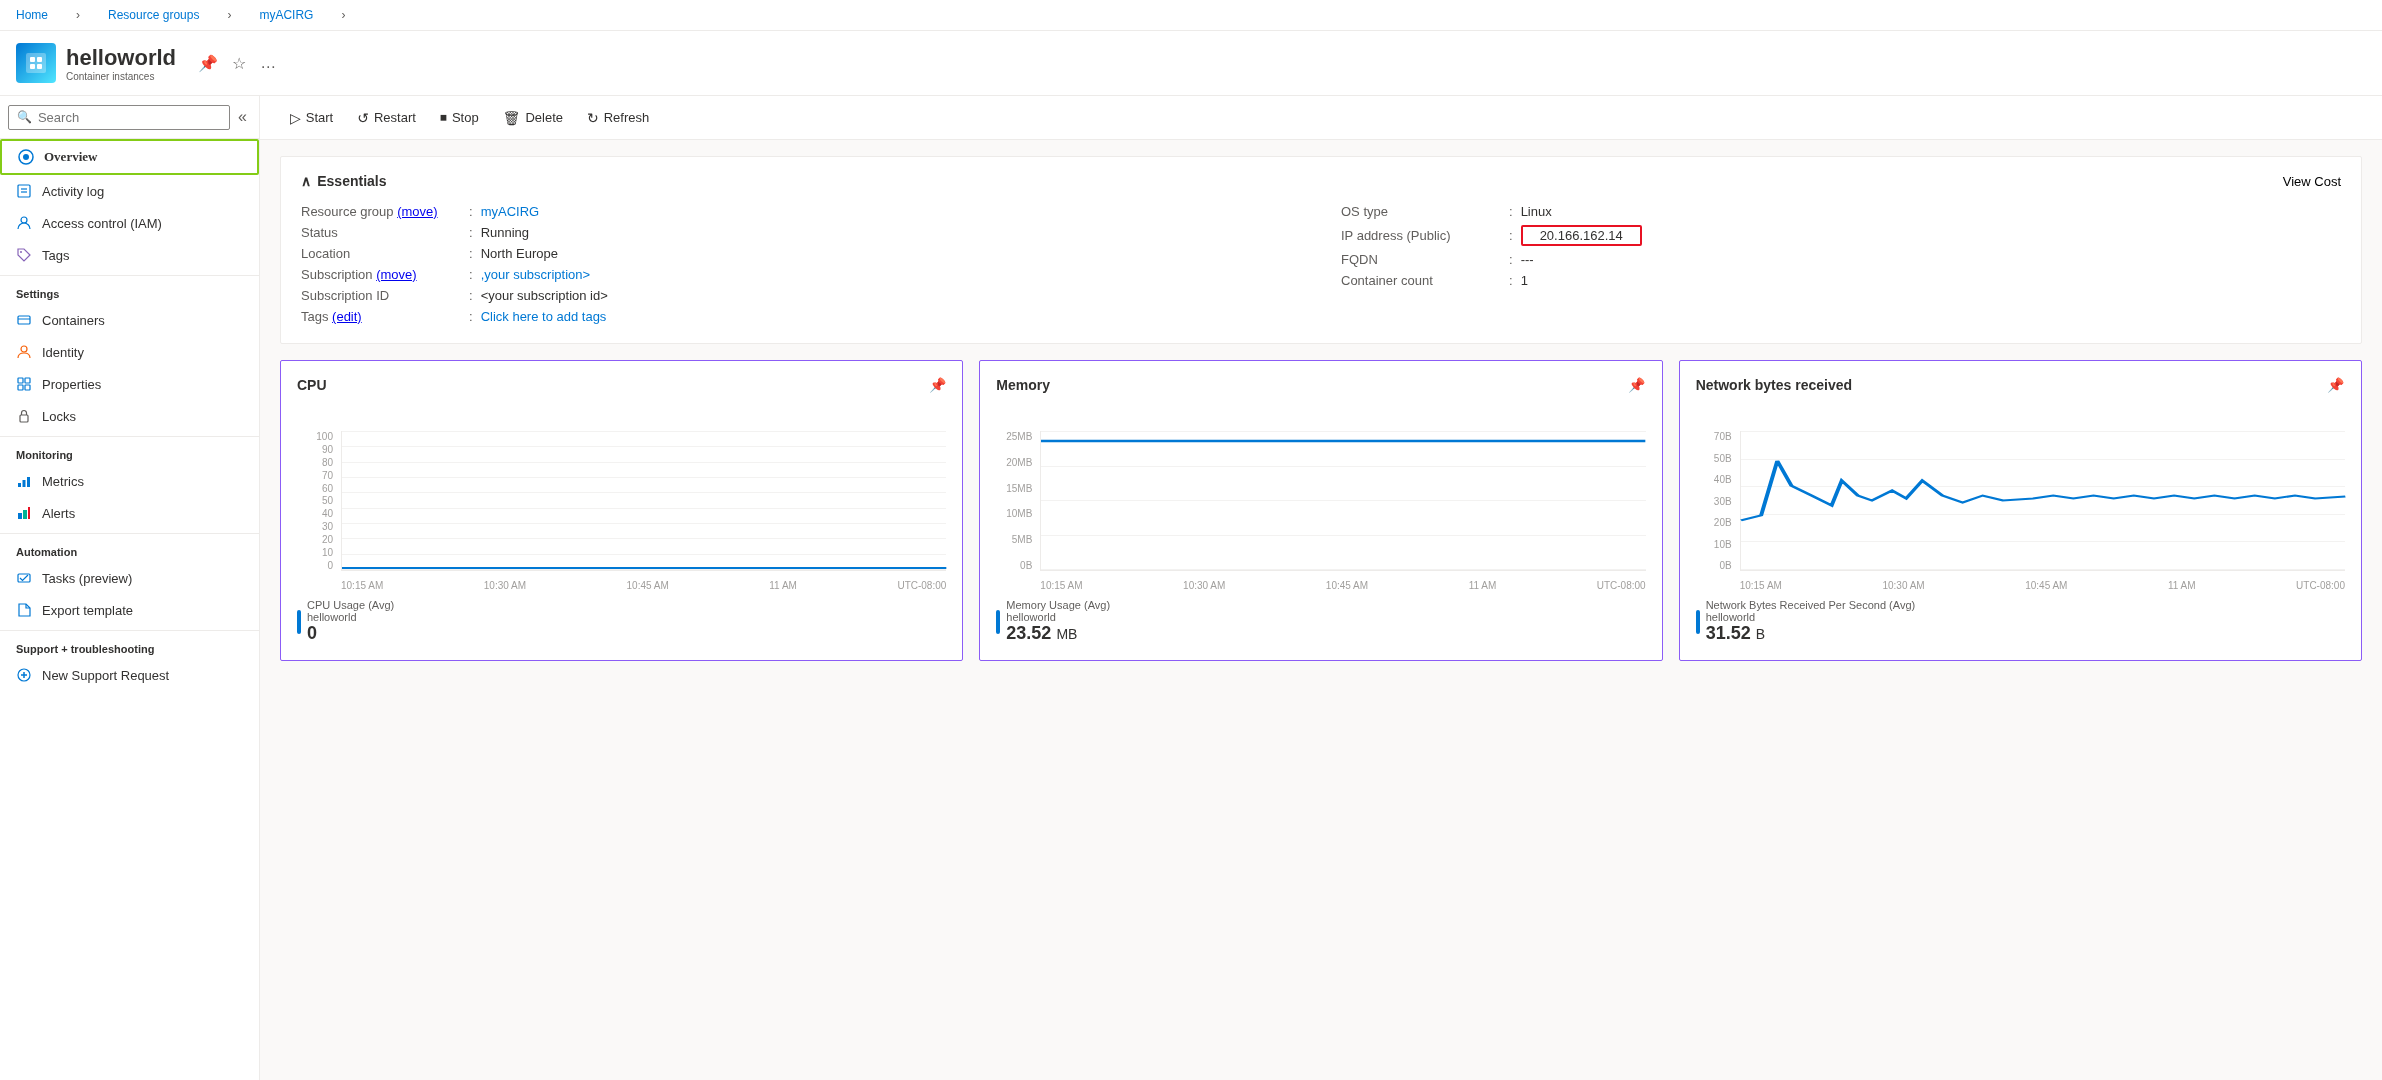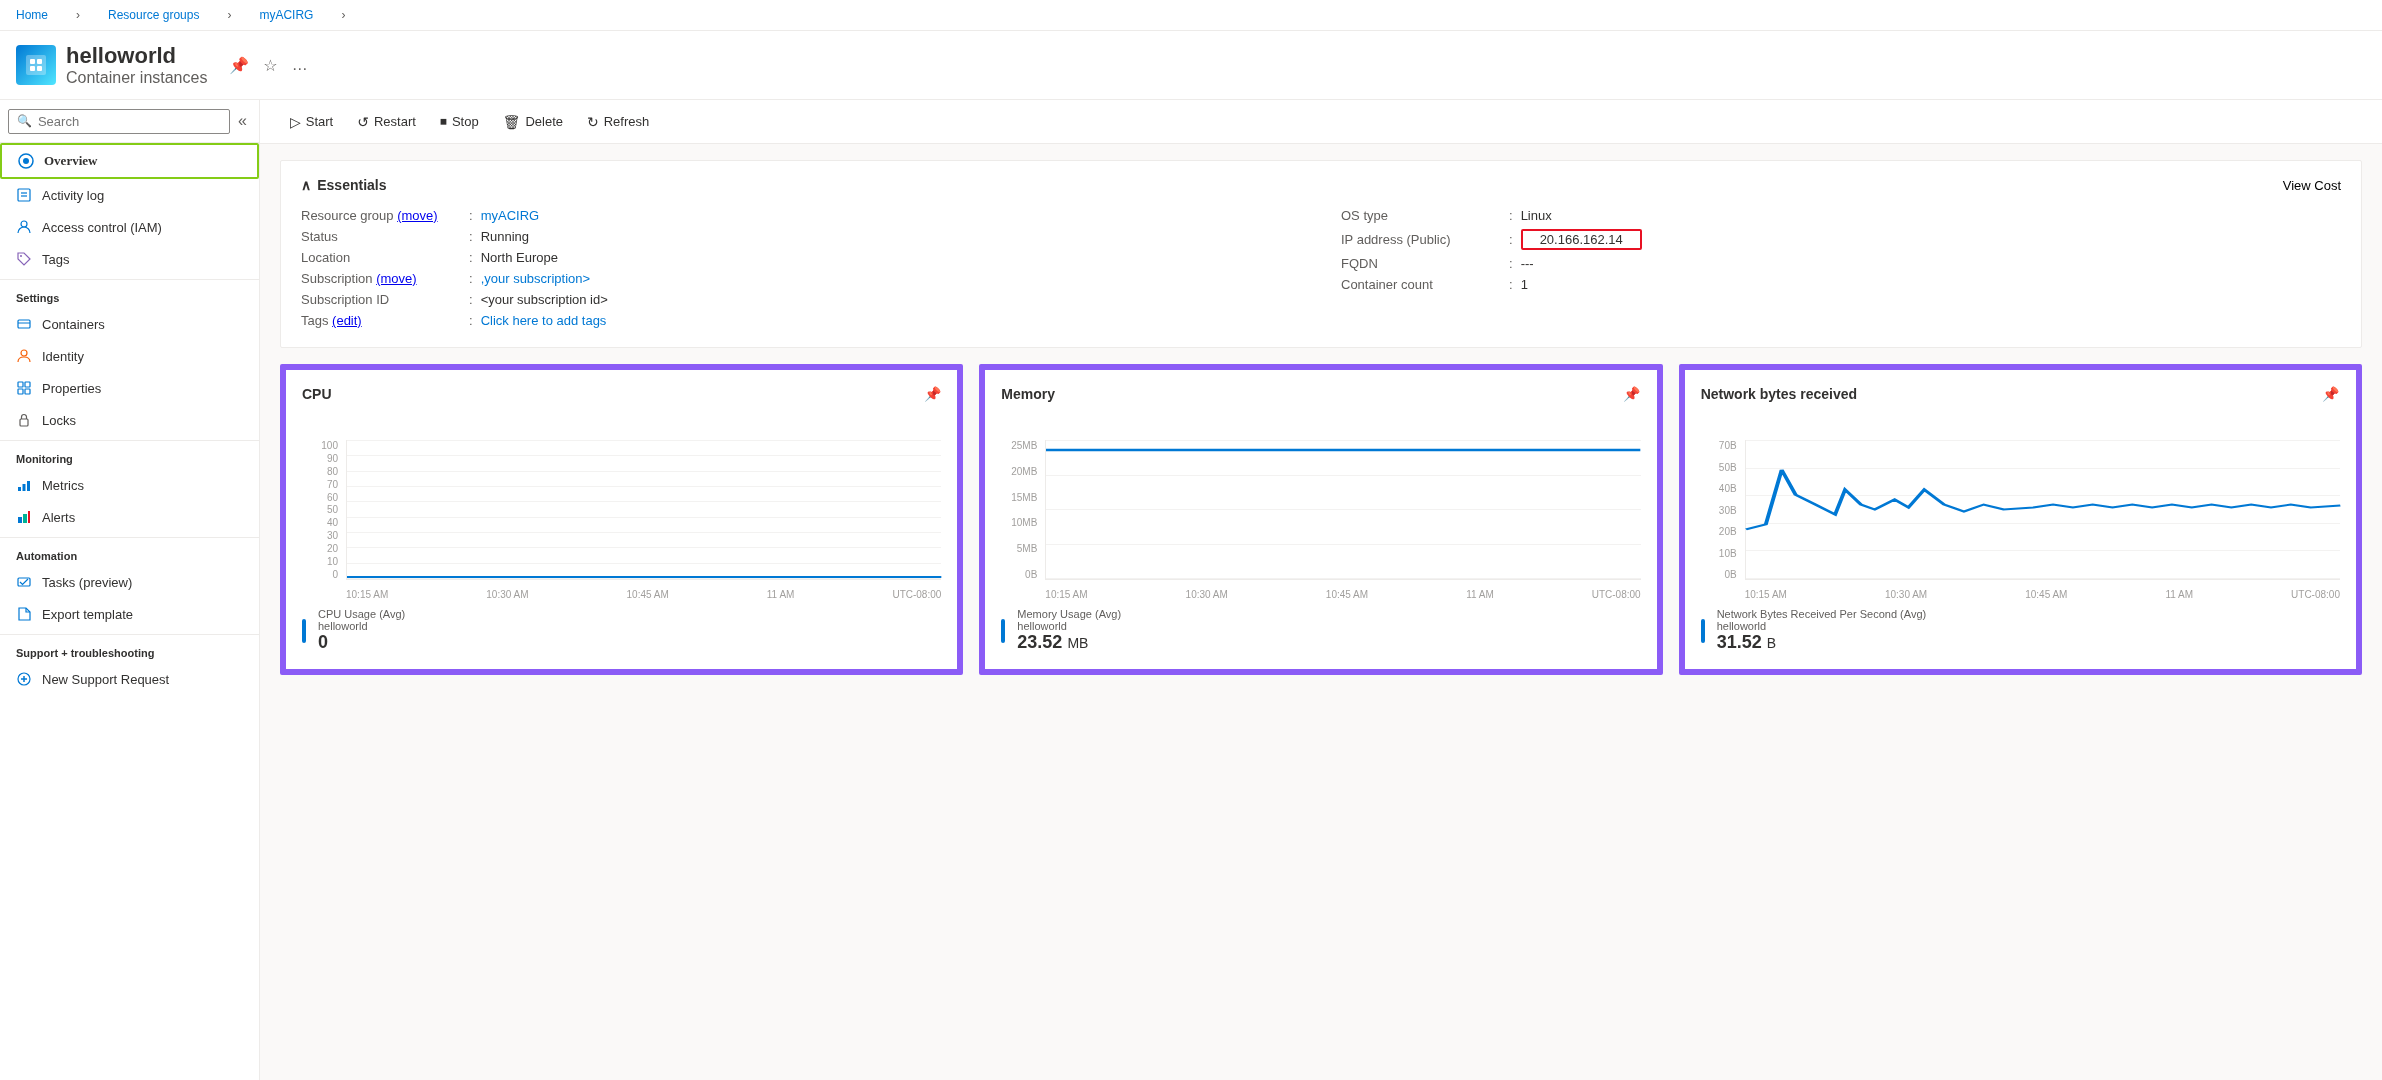--- a/index.html
+++ b/index.html
@@ -6,21 +6,21 @@
     body { font-family: 'Segoe UI', Arial, sans-serif; font-size: 13px; background: #f3f2f1; color: #323130; }
     
     .breadcrumb { display: flex; align-items: center; padding: 8px 16px; font-size: 12px; color: #0078d4; background: #fff; border-bottom: 1px solid #edebe9; gap: 24px; }
     .breadcrumb span { color: #605e5c; margin: 0 4px; }
     .breadcrumb a { color: #0078d4; text-decoration: none; }
     
     .header { display: flex; align-items: center; padding: 12px 16px; background: #fff; border-bottom: 1px solid #edebe9; gap: 10px; }
     .header-icon { width: 40px; height: 40px; background: linear-gradient(135deg, #0078d4, #50e6ff); border-radius: 4px; display: flex; align-items: center; justify-content: center; }
     .header-icon svg { width: 28px; height: 28px; }
     .header-title h1 { font-size: 22px; font-weight: 600; color: #323130; }
-    .header-title p { font-size: 16px; color: #605e5c; }
+    .header-title p { font-size: 10px; color: #605e5c; }
     .header-actions { display: flex; gap: 6px; margin-left: 8px; }
     .header-actions button { background: none; border: none; cursor: pointer; color: #605e5c; font-size: 16px; padding: 4px; }
     
     .layout { display: flex; height: calc(100vh - 90px); }
     
     .sidebar { width: 260px; background: #fff; border-right: 1px solid #edebe9; overflow-y: auto; flex-shrink: 0; }
     .sidebar-search-box { display: flex; align-items: center; border: 1px solid #8a8886; border-radius: 2px; padding: 4px 8px; gap: 6px; background: #fff; width: 100%; }
     .sidebar-search-box input { border: none; outline: none; font-size: 13px; width: 100%; }
     .sidebar-collapse-btn { background: none; border: none; cursor: pointer; color: #605e5c; font-size: 16px; padding: 4px; }
     
@@ -46,35 +46,35 @@
     .essentials-grid { display: grid; grid-template-columns: 1fr 1fr; gap: 8px 40px; }
     .essentials-row { display: flex; align-items: baseline; font-size: 13px; padding: 3px 0; }
     .essentials-label { color: #605e5c; min-width: 160px; flex-shrink: 0; }
     .essentials-value { color: #323130; }
     .essentials-value a { color: #0078d4; text-decoration: none; }
     .essentials-colon { margin: 0 8px; color: #605e5c; }
     
     .ip-highlight { border: 2px solid #e81123; border-radius: 2px; padding: 1px 17px; display: inline-flex; align-items: center; }
     
     .charts-grid { display: grid; grid-template-columns: 1fr 1fr 1fr; gap: 16px; margin-top: 16px; }
-    .chart-card { background: #fff; border: 6px solid #8b5cf6; border-radius: 2px; padding: 16px; }
+    .chart-card { background: #fff; border: 1px solid #8b5cf6; border-radius: 2px; padding: 16px; }
     .chart-header { display: flex; align-items: center; justify-content: space-between; margin-bottom: 12px; }
     .chart-title { font-size: 14px; font-weight: 600; }
     .pin-btn { background: none; border: none; cursor: pointer; color: #605e5c; font-size: 14px; }
     
     .chart-area { position: relative; height: 160px; margin-top: 38px; }
     .chart-y-labels { position: absolute; left: 0; top: 0; bottom: 20px; width: 40px; display: flex; flex-direction: column; justify-content: space-between; align-items: flex-end; padding-right: 4px; }
     .chart-y-label { font-size: 10px; color: #a19f9d; }
     .chart-plot { position: absolute; left: 44px; right: 0; top: 0; bottom: 20px; border-bottom: 1px solid #edebe9; border-left: 1px solid #edebe9; }
     .chart-grid-lines { position: absolute; left: 0; right: 0; top: 0; bottom: 0; display: flex; flex-direction: column; justify-content: space-between; pointer-events: none; }
     .chart-grid-line { border-top: 1px solid #f3f2f1; width: 100%; }
     .chart-x-labels { position: absolute; left: 44px; right: 0; bottom: 0; display: flex; justify-content: space-between; }
     .chart-x-label { font-size: 10px; color: #a19f9d; }
     
-    .chart-footer { margin-top: 8px; display: flex; align-items: center; gap: 12px; }
+    .chart-footer { margin-top: 8px; display: flex; align-items: center; gap: 6px; }
     .chart-legend-bar { width: 4px; height: 24px; background: #0078d4; border-radius: 2px; }
     .chart-legend-text { font-size: 11px; color: #605e5c; }
     .chart-value { font-size: 18px; font-weight: 700; color: #323130; }
 
     svg.chart-svg { position: absolute; left: 0; right: 0; top: 0; bottom: 0; width: 100%; height: 100%; overflow: visible; }
   </style>
 </head>
 <body>
 
 <div class="breadcrumb">

